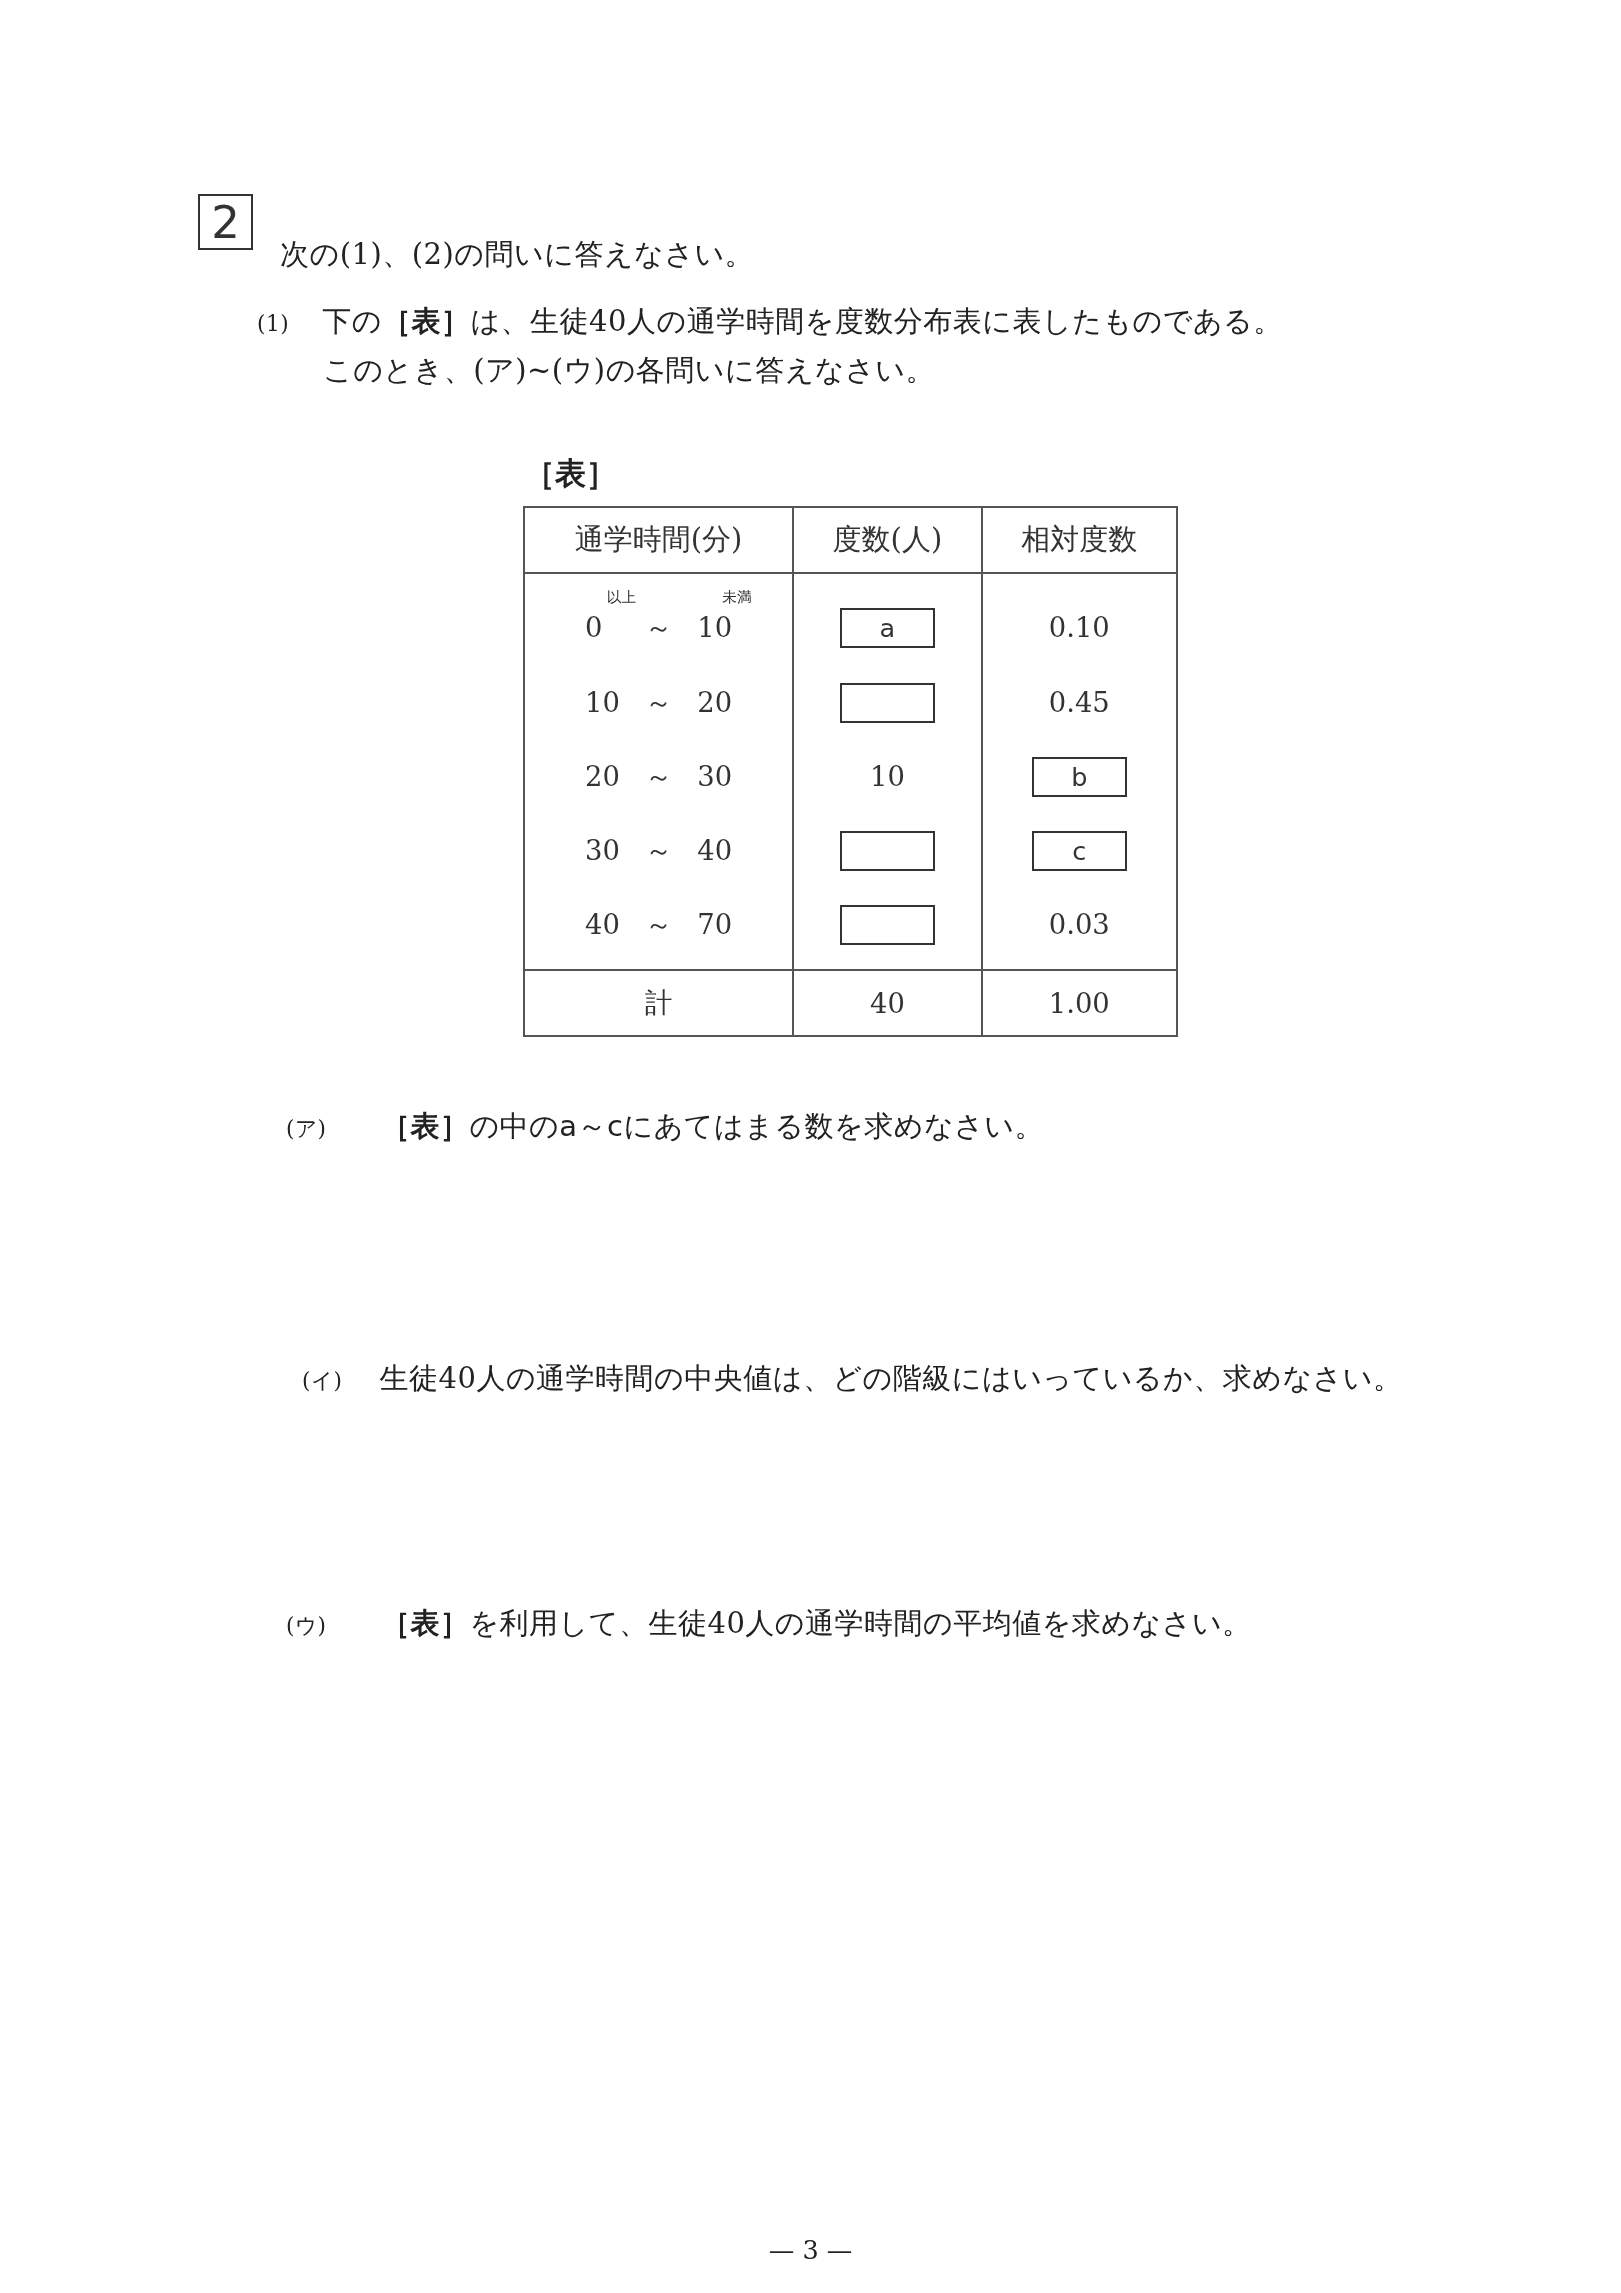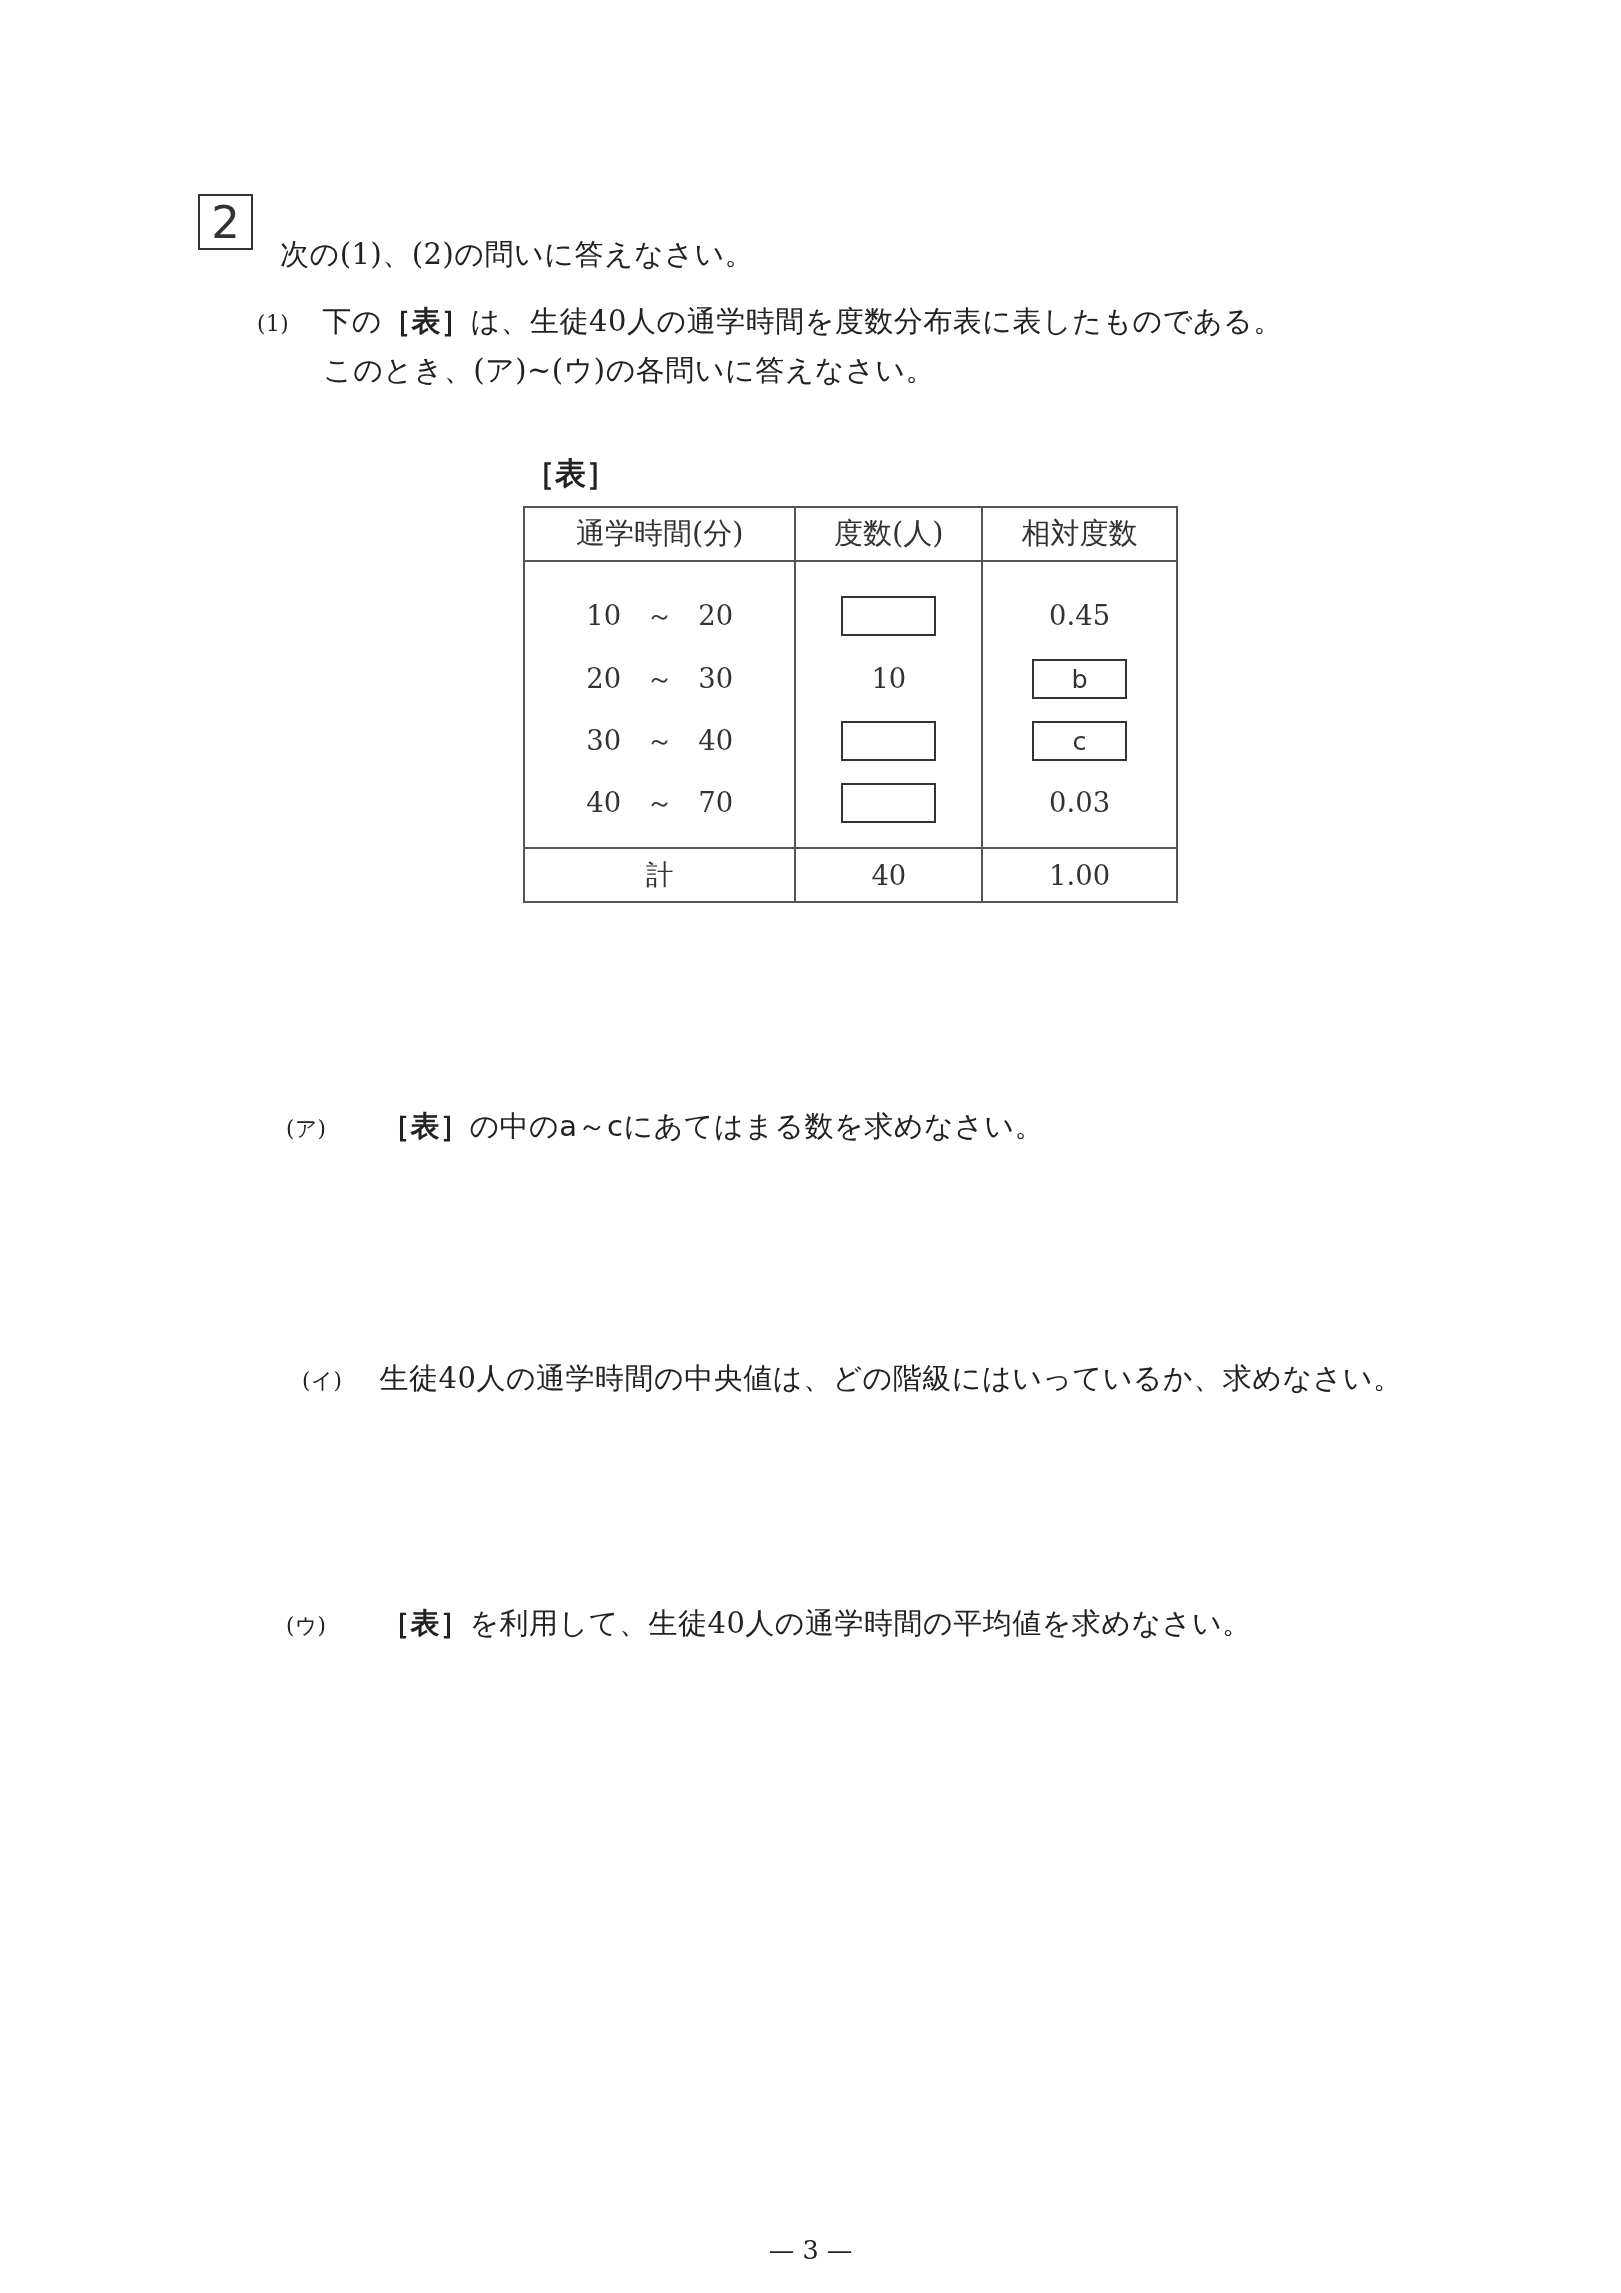--- a/index.html
+++ b/index.html
@@ -17,21 +17,21 @@
   .line { font-size: 29px; line-height: 1; white-space: nowrap; letter-spacing: 0.5px; }
   .paren { font-size: 21.6px; }
   .brk { font-family: "DejaVu Sans", "Liberation Sans", sans-serif; font-weight: bold; }
   .sans { font-family: "DejaVu Sans", "Liberation Sans", sans-serif; }
   .table-label { left: 524px; top: 453px; font-size: 31px; }
   .freq-table {
     position: absolute; left: 523px; top: 506px; width: 655px; border-collapse: collapse;
     font-size: 27.4px; color: #333;
   }
   .freq-table td, .freq-table th {
-    border-left: 2px solid #555; border-right: 2px solid #555; text-align: center; padding: 0; font-weight: normal; margin-top: 31px;
+    border-left: 2px solid #555; border-right: 2px solid #555; text-align: center; padding: 6px; font-weight: normal; margin-top: 31px;
   }
   .freq-table thead th { border-top: 2px solid #555; border-bottom: 2px solid #555; height: 52px; font-size: 29px; }
   .freq-table tfoot td { border-top: 2px solid #555; border-bottom: 2px solid #555; height: 52px; }
   .col1 { width: 271px; }
   .col2 { width: 186px; }
   .col3 { width: 194px; }
   .freq-table tbody td { height: 62px; }
   .freq-table tbody tr:first-child td { padding-top: 21.6px; height: 64px; }
   .freq-table tbody tr:last-child td { padding-bottom: 13.7px; }
   .range { display: inline-flex; align-items: baseline; justify-content: space-between; width: 147px; position: relative; }
@@ -66,20 +66,33 @@
 
 <table class="freq-table">
   <thead>
     <tr>
       <th class="col1">通学時間(分)</th>
       <th class="col2">度数(人)</th>
       <th class="col3">相対度数</th>
     </tr>
   </thead>
   <tbody>
+    <tr>
+      <td>
+        <span class="range">
+          <span class="note lo-note">以上</span>
+          <span class="note hi-note">未満</span>
+          <span class="lo">0</span>
+          <span>～</span>
+          <span class="hi">10</span>
+        </span>
+      </td>
+      <td><span class="ansbox">a</span></td>
+      <td>0.10</td>
+    </tr>
     <tr>
       <td>
         <span class="range">
           <span class="lo">10</span>
           <span>～</span>
           <span class="hi">20</span>
         </span>
       </td>
       <td><span class="ansbox"> </span></td>
       <td>0.45</td>

